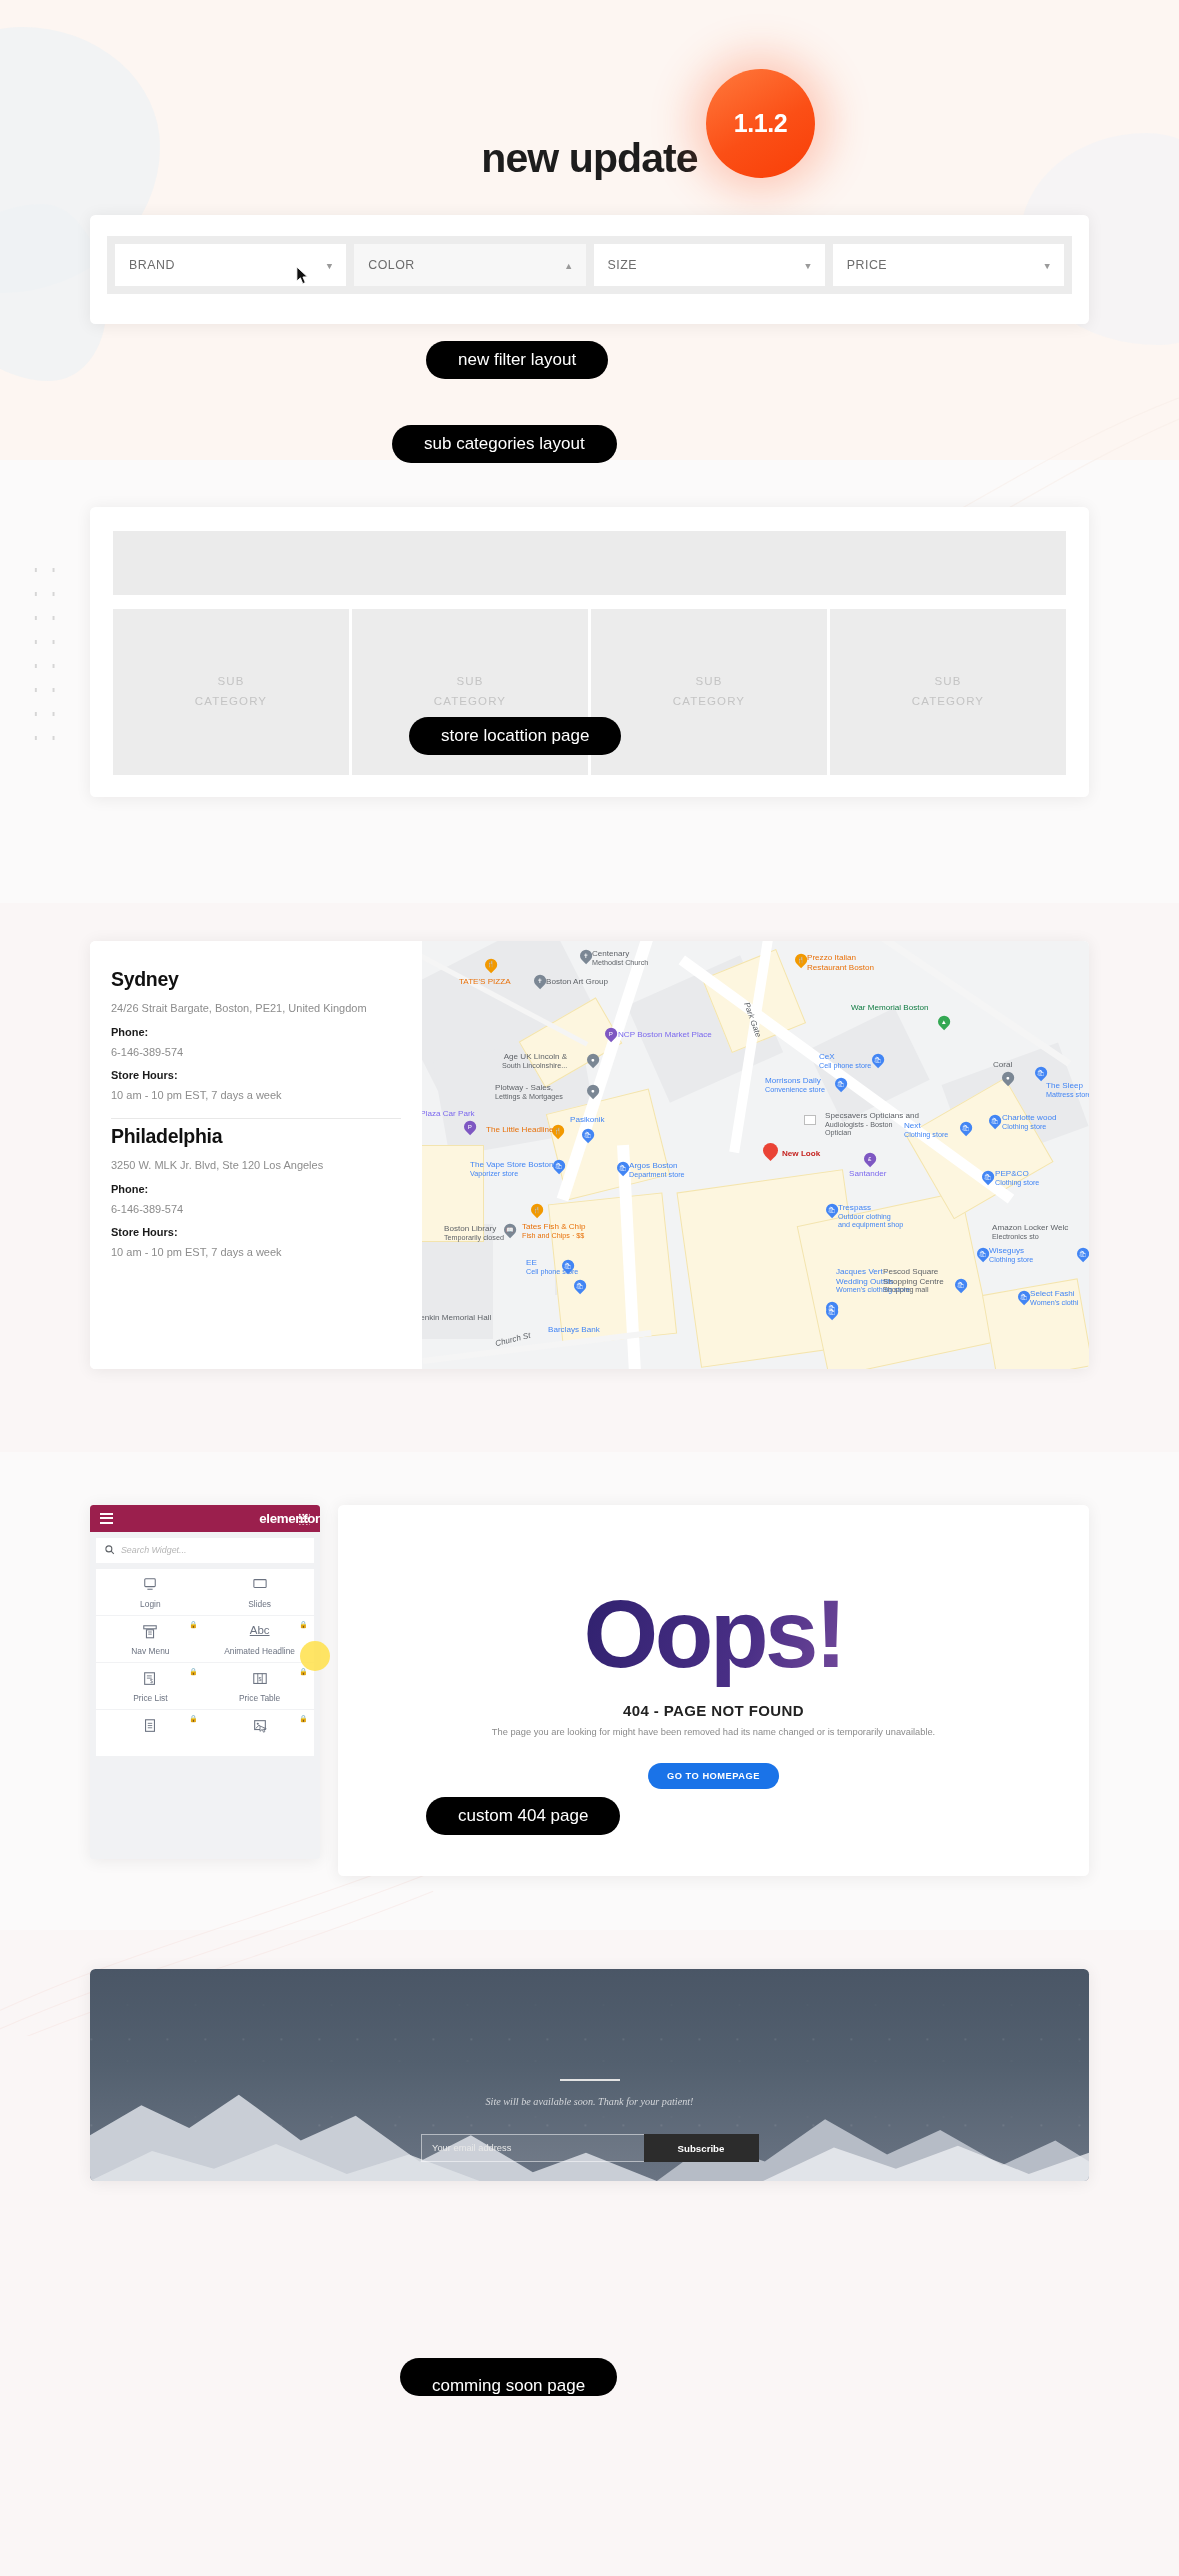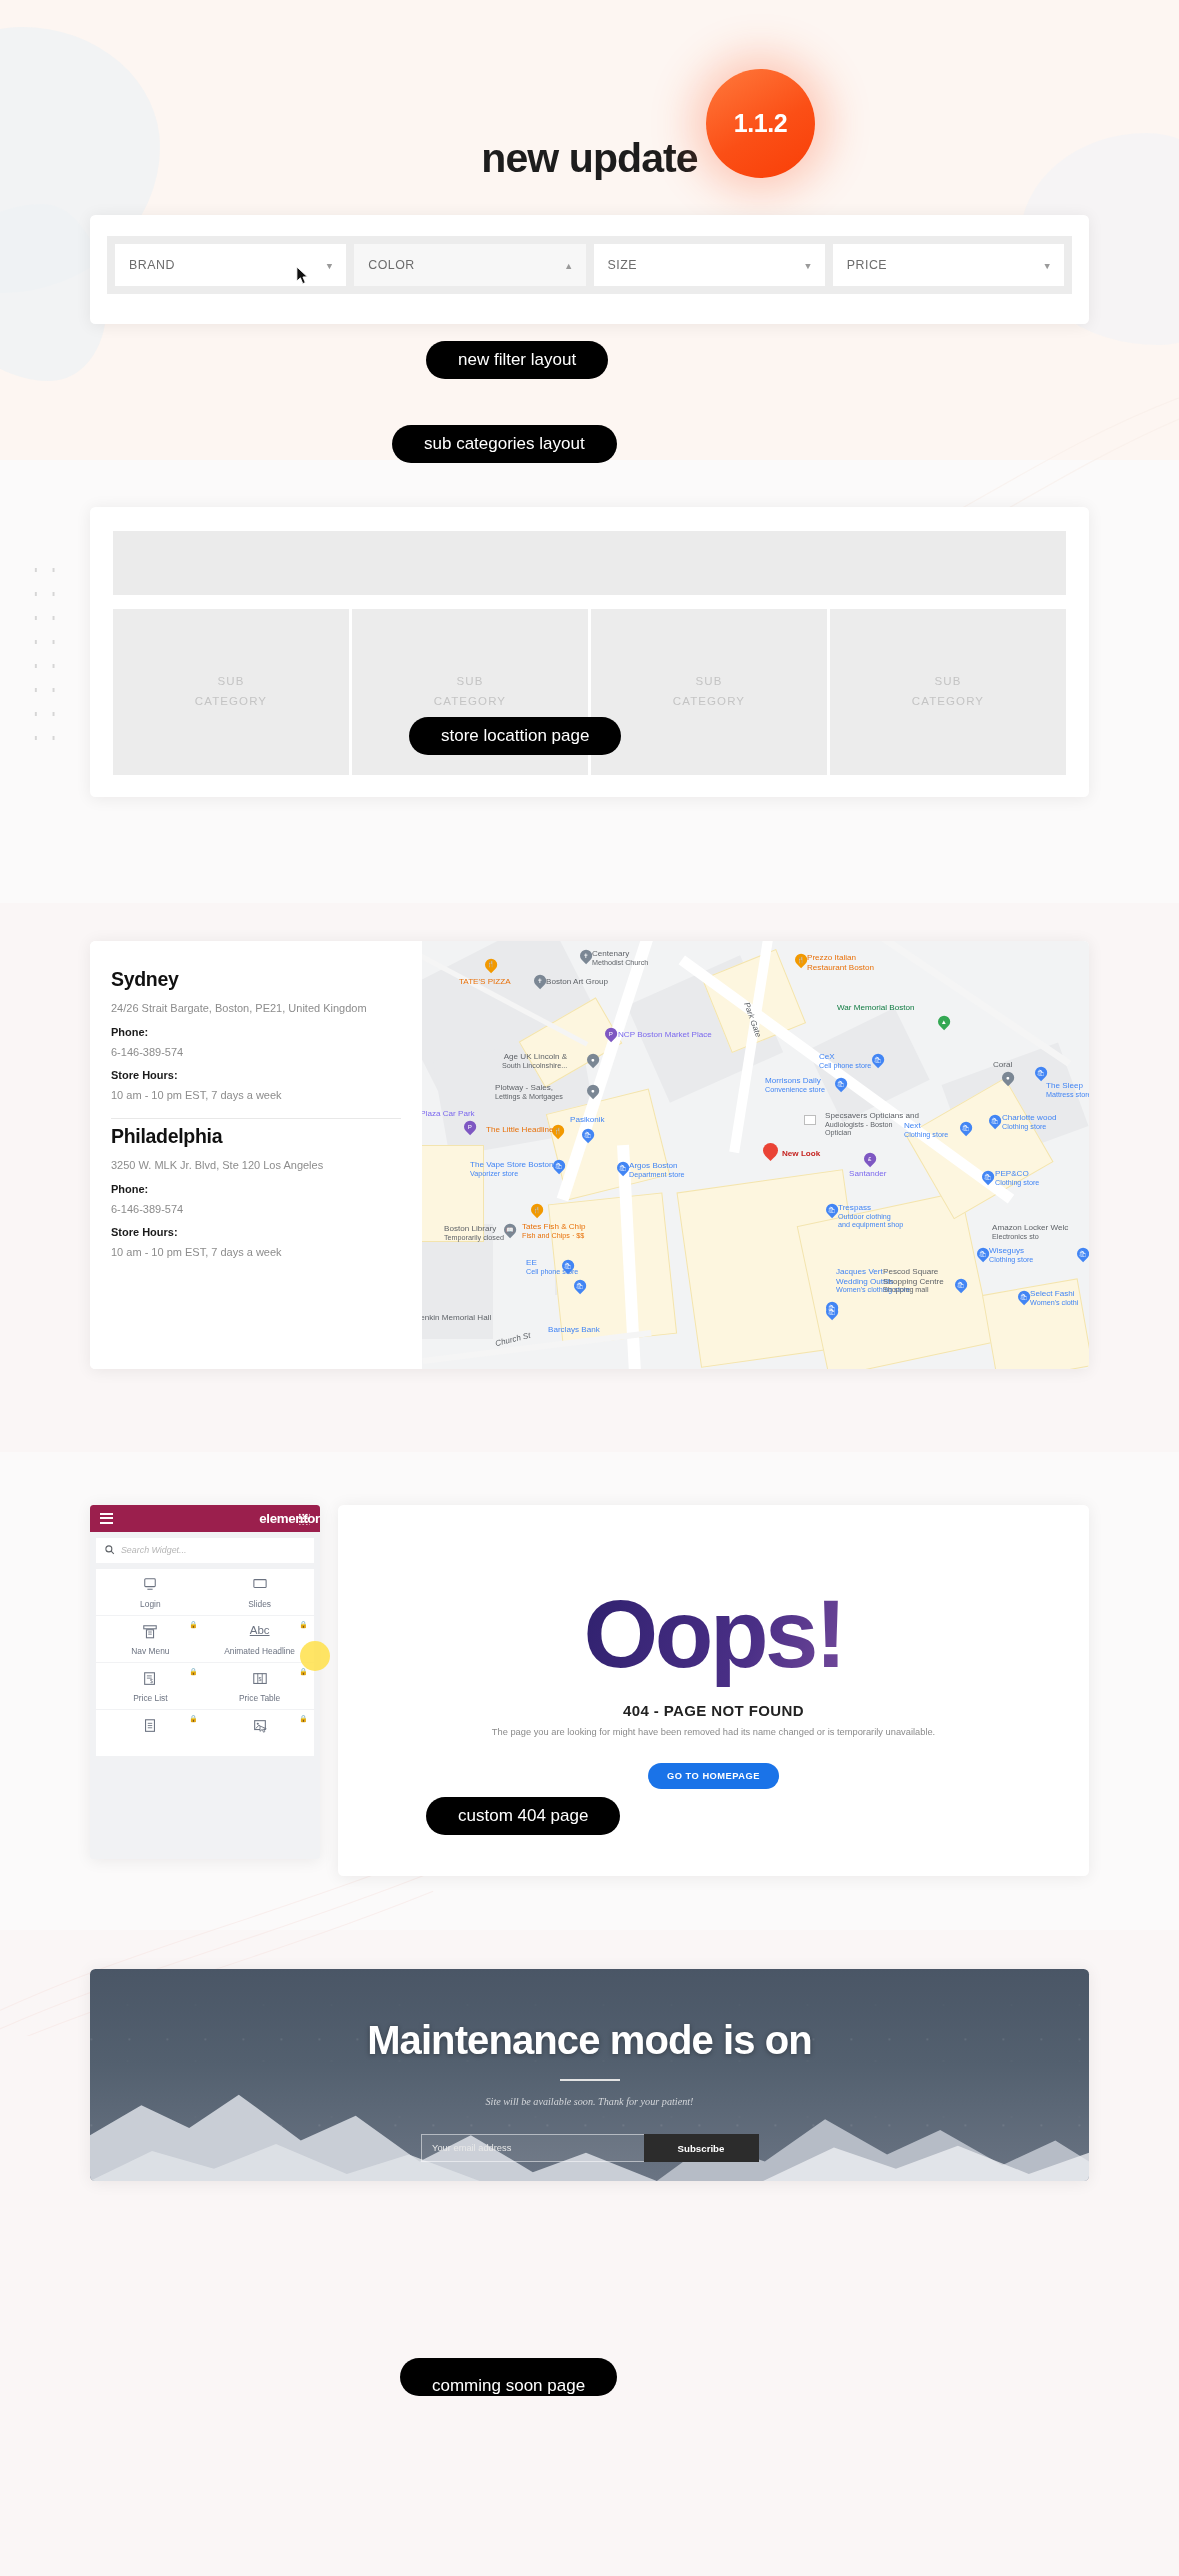--- a/index.html
+++ b/index.html
@@ -485,21 +485,21 @@
       <span class="mlabel c-purple" style="left:196px;top:89px;"><span>NCP Boston Market Place</span></span>
 
       <span class="mpin orange" style="left:373px;top:13.3px;">
           <span class="gl">🍴</span>
         </span>
       <span class="mlabel c-orange" style="left:385px;top:12.4px;"><span>Prezzo Italian</span><span class="sub" style="font-size:8.1px">Restaurant Boston</span></span>
 
       <span class="mpin green" style="left:516px;top:75px;">
           <span class="gl">▲</span>
         </span>
-      <span class="mlabel c-green" style="left:415px;top:62px;"><span>War Memorial Boston</span></span>
+      <span class="mlabel c-green" style="left:429px;top:62px;"><span>War Memorial Boston</span></span>
 
       <span class="mpin gray" style="left:165px;top:113px;">
           <span class="gl">●</span>
         </span>
       <span class="mlabel c-gray" style="left:80px;top:111px;text-align:right;"><span>Age UK Lincoln &amp;</span><span class="sub">South Lincolnshire...</span></span>
 
       <span class="mpin gray" style="left:165px;top:144px;">
           <span class="gl">●</span>
         </span>
       <span class="mlabel c-gray" style="left:73px;top:142px;"><span>Plotway - Sales,</span><span class="sub">Lettings &amp; Mortgages</span></span>
@@ -757,21 +757,20 @@
   <div class="card" id="maint-card">
     <div class="maint-stars"></div>
 
     <svg class="maint-mtn" viewBox="0 0 1128 118" preserveAspectRatio="none">
       <path d="M0 118 L0 66 L58 32 L112 58 L168 20 L238 72 L300 44 L372 96 L430 66 L500 108 L560 86 L640 118 Z" fill="#c9ced6"></path>
       <path d="M640 118 L700 74 L762 96 L830 48 L900 88 L960 60 L1030 100 L1090 72 L1128 96 L1128 118 Z" fill="#b6bcc6"></path>
       <path d="M0 118 L70 84 L140 104 L210 76 L290 110 L360 88 L440 118 Z" fill="#dfe3e8" opacity=".85"></path>
       <path d="M760 118 L840 80 L910 104 L980 78 L1060 110 L1128 86 L1128 118 Z" fill="#eceef1" opacity=".8"></path>
     </svg>
 
-    <div class="maint-title">Maintenance mode is on</div>
     <div class="maint-rule"></div>
     <div class="maint-sub">Site will be available soon. Thank for your patient!</div>
 
     <div class="maint-form">
       <input class="maint-input" type="text" placeholder="Your email address" style="">
       <button class="maint-sub-btn">Subscribe</button>
     </div>
   </div>
 
   <div class="pill" style="left:400px;top:2358px;align-items:flex-end;">

